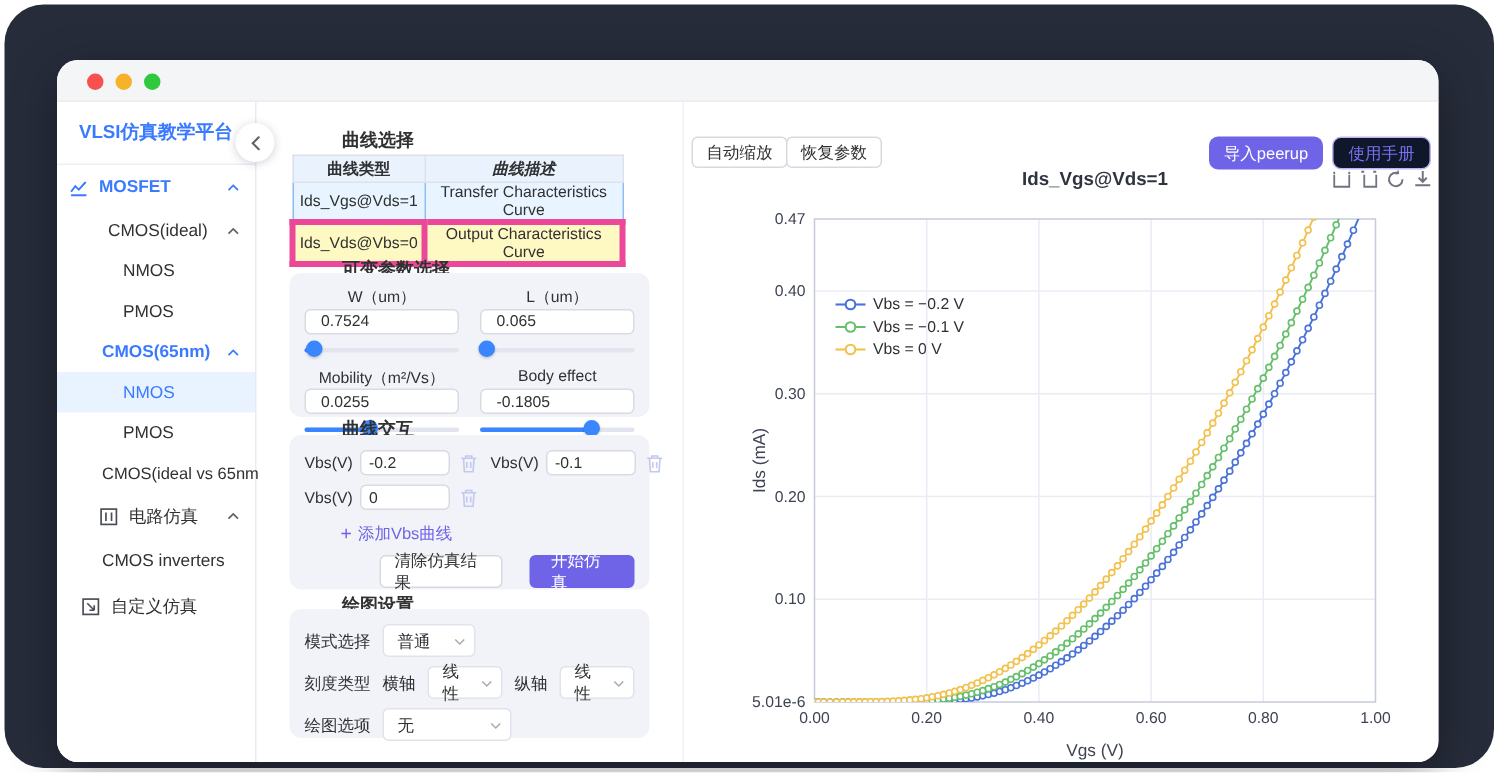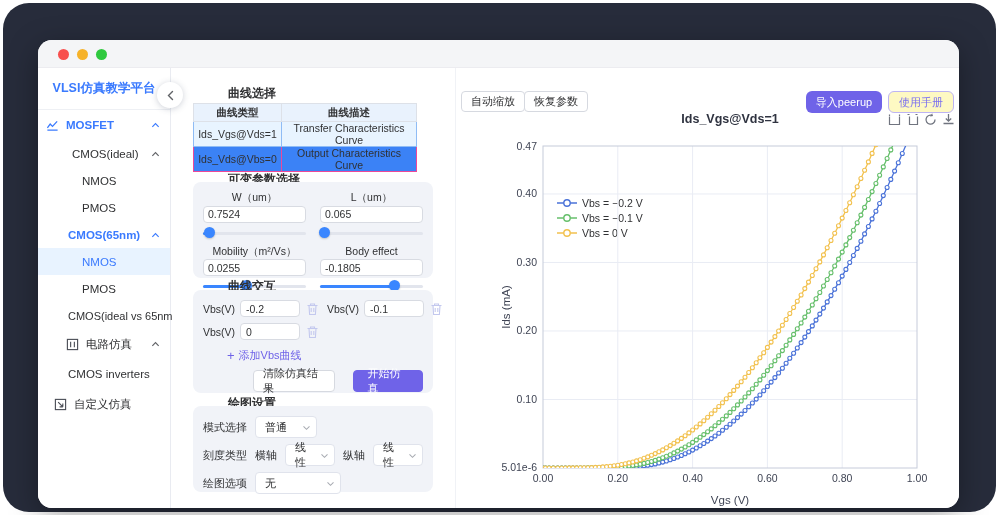--- a/index.html
+++ b/index.html
@@ -21,27 +21,27 @@
   .sb-item.blue { color:#3a7afe;font-weight:bold; }
   .sb-item.selected { background:#e8f3ff; color:#3a7afe; }
   .sb-item .chev { position:absolute; right:10px; top:50%; margin-top:-4px; }
   .icon14 { width:13px; height:13px; margin-right:7px; flex:0 0 13px; }
 
   
   .mid { position:absolute; left:134px; top:28px; bottom:0; width:284px; background:#fff; border-right:1px solid #f0f2f6; }
   .sec-title { position:absolute; left:13px; font-size:12px; font-weight:bold; color:#303133;padding-left:43px; }
   .ctable { position:absolute; left:21px; top:35px; width:224px; border-collapse:collapse; font-size:10.5px; color:#303133; }
   .ctable th { background:#e9f2fd; border:1px solid #dde1e8; height:18px; font-weight:bold; text-align:center; }
-  .ctable td { background:#3b82f6; border:1px solid #ec4899; height:20px; text-align:center; }
+  .ctable td { background:#fef9c3; border:4px solid #ec4899; height:20px; text-align:center; }
   .ctable tr.sel td { background:#e8f4ff; border:1px solid #8fbcf5; }
   .gbox { position:absolute; left:21px; width:240px; background:#f1f3f8; border-radius:8px; }
   .box-params { top:114px; height:96px; padding:9px 10px 0; }
   .pgrid { display:grid; grid-template-columns:1fr 1fr; column-gap:14px; row-gap:6px; }
   .pfield .plabel { text-align:center; font-size:10.5px; color:#303133; height:13px; white-space:nowrap; }
-  .pfield input { width:100%; height:17px; border:1px solid #d8dbe2; border-radius:4px; font-size:10.5px; padding:0 4px; color:#303133; background:#fff; outline:none; }
+  .pfield input { width:100%; height:17px; border:1px solid #d8dbe2; border-radius:4px; font-size:10.5px; padding:0 10px; color:#303133; background:#fff; outline:none; }
   .slider { position:relative; height:12px; margin-top:4px; }
   .slider .track { position:absolute; left:0; right:0; top:5px; height:3px; border-radius:2px; background:#e2e5ed; }
   .slider .fill { position:absolute; left:0; top:5px; height:3px; border-radius:2px; background:#3a86ff; }
   .slider .thumb { position:absolute; top:0; width:11px; height:11px; margin-left:-5px; border-radius:50%; background:#3a86ff; box-shadow:0 1px 2px rgba(0,0,0,.2); }
 
   .box-interact { top:222px; height:103px; padding:10px 10px 0; }
   .vgrid { display:grid; grid-template-columns:1fr 1fr; column-gap:8px; row-gap:6px; }
   .vrow { display:flex; align-items:center; }
   .vrow .vlabel { font-size:10.5px; color:#303133; width:37px; flex:0 0 37px; }
   .vrow input { width:60px; height:17px; border:1px solid #d8dbe2; border-radius:4px; font-size:10.5px; padding:0 5px; background:#fff; color:#303133; outline:none; }
@@ -57,21 +57,21 @@
   .ps-row { display:flex; align-items:center; height:22px; margin-bottom:6px; }
   .ps-row .ps-label { margin-right:8px; white-space:nowrap; }
   .select { position:relative; background:#fff; border:1px solid #e0e3ec; border-radius:4px; height:22px; display:flex; align-items:center; padding:0 18px 0 9px; font-size:11px; color:#303133; cursor:pointer; }
   .select .sv-chev { position:absolute; right:5px; top:8px; }
   .w62{ width:62px; } .w64{ width:64px; } .w78{ width:86px; }
 
   
   .chart { position:absolute; left:418px; right:0; top:28px; bottom:0; background:#fff; }
   .top-btn { position:absolute; height:21px; background:#fff; border:1px solid #d6d9e0; border-radius:4px; font-size:11px; color:#303133; display:flex; align-items:center; padding:0 9px; cursor:pointer; }
   .import-btn { position:absolute; left:350px; top:23px; width:76px; height:22px; background:#6f63e8; color:#fff; border-radius:6px; font-size:11px; display:flex; align-items:center; justify-content:center; cursor:pointer; }
-  .manual-btn { position:absolute; left:432px; top:23px; width:66px; height:22px; background:#fef9c3; color:#7a6ff0; border:1px solid #bdb4f3; border-radius:6px; font-size:11px; display:flex; align-items:center; justify-content:center; cursor:pointer; }
+  .manual-btn { position:absolute; left:432px; top:23px; width:66px; height:22px; background:#0f172a; color:#7a6ff0; border:1px solid #bdb4f3; border-radius:6px; font-size:11px; display:flex; align-items:center; justify-content:center; cursor:pointer; }
   .chart-title { position:absolute; left:87px; top:44px; width:374px; text-align:center; font-size:12.5px; font-weight:bold; color:#2f3340; }
   .modebar { position:absolute; right:3px; top:44px; display:flex; gap:3px; }
   .modebar .mb { width:15px; height:15px; cursor:pointer; }
   .legend { position:absolute; left:100px; top:127px; }
   .legend .litem { display:flex; align-items:center; height:15px; cursor:pointer; }
   .legend .litem span { font-size:10.5px; color:#303133; margin-left:4px; }
   #plot-svg { position:absolute; left:40px; top:42px; }
 </style>
 </head>
 <body>
@@ -152,21 +152,21 @@
         <span class="lbl">自定义仿真</span>
       </div>
     </div>
 
     <div class="mid">
       <div class="sec-title" style="top:17px;">曲线选择</div>
       <table class="ctable">
         <tbody>
             <tr>
           <th style="width:90px;">曲线类型</th>
-          <th style="width:150px;">曲线描述</th>
+          <th style="width:150px;font-style:italic;">曲线描述</th>
         </tr>
         <tr class="sel">
           <td>Ids_Vgs@Vds=1</td>
           <td>Transfer Characteristics Curve</td>
         </tr>
         <tr>
           <td>Ids_Vds@Vbs=0</td>
           <td>Output Characteristics Curve</td>
         </tr>
       </tbody>

